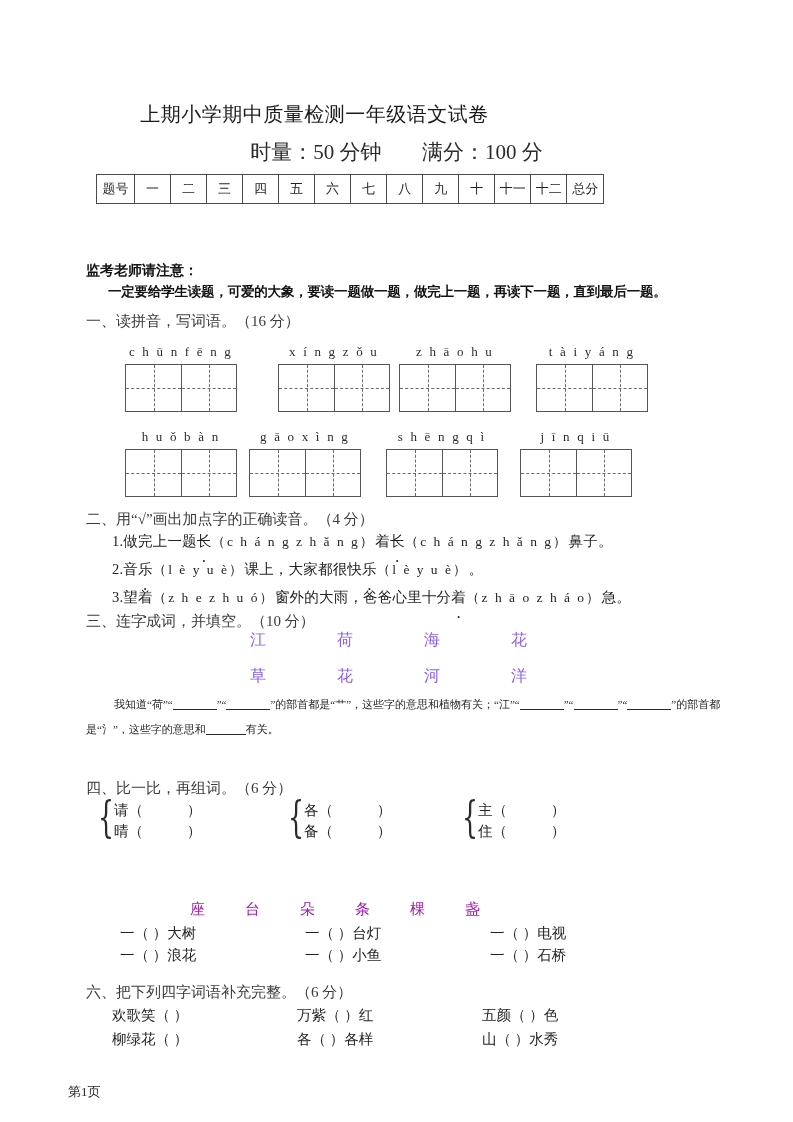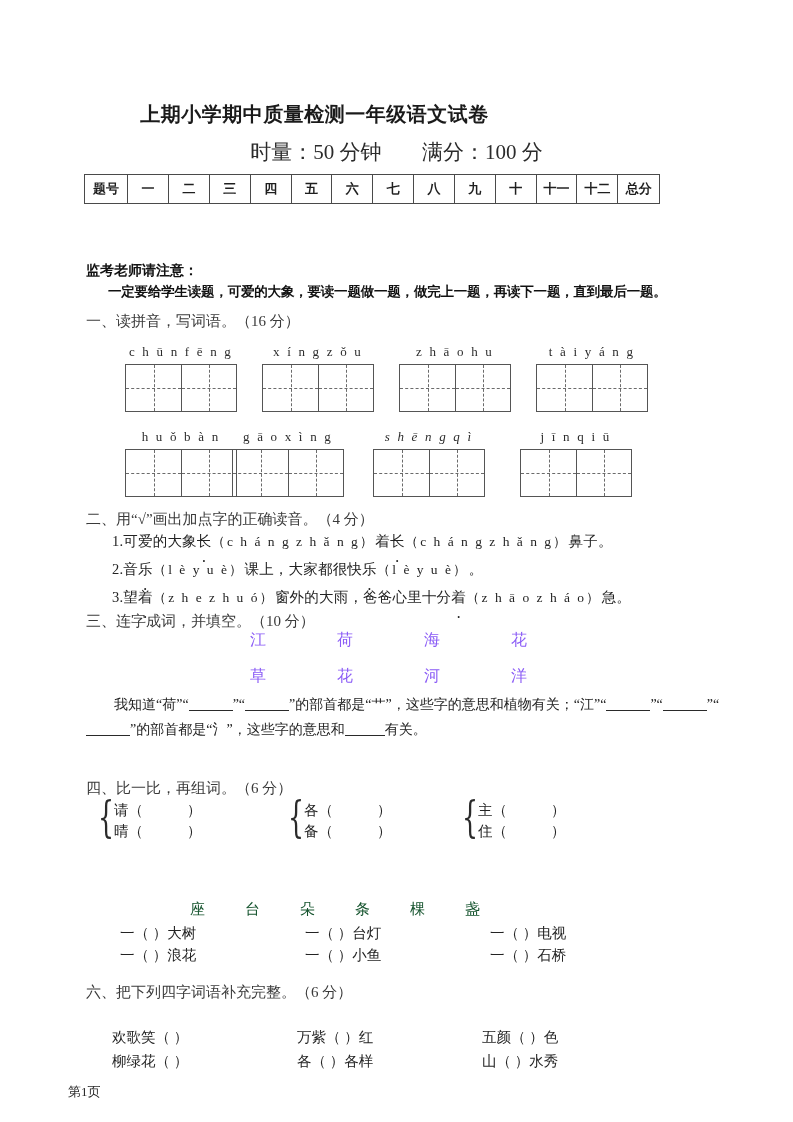--- a/index.html
+++ b/index.html
@@ -23,43 +23,42 @@
   }
 
   
   .title {
     position: absolute;
     top: 101px;
     left: 0;
     width: 629px;
     text-align: center;
     font-size: 20px;
-    font-weight: bold;
+    font-weight: normal;
     letter-spacing: 0.5px;
     color: #1a1a1a;
   }
   .subtitle {
     position: absolute;
     top: 138px;
     left: 0;
     width: 793px;
     text-align: center;
     font-size: 21px;
     color: #2b2b2b;
   }
   .subtitle .gap { display: inline-block; width: 30px; }
 
   
   .score-table {
     position: absolute;
-    left: 84px;
+    left: 96px;
     top: 174px;
     border-collapse: collapse;
-    width: 576px;
-    font-weight: bold;
+    width: 508px;
   }
   .score-table td {
     border: 1px solid #4a4a4a;
     height: 26px;
     text-align: center;
     vertical-align: middle;
     font-size: 13px;
     color: #1f1f1f;
   }
   .score-table td.lbl { width: 48px; }
@@ -166,21 +165,21 @@
     font-size: 16px;
     color: #8b5cf6;
     white-space: nowrap;
   }
   .ch-row span { display: inline-block; width: 87px; text-align: left; }
   .q3-para {
     position: absolute;
     left: 86px;
     top: 692px;
     width: 640px;
-    font-size: 14px;
+    font-size: 11px;
     line-height: 25px;
     color: #232323;
     text-indent: 28px;
   }
   .blank {
     display: inline-block;
     min-width: 44px;
     border-bottom: 1.4px solid #2a2a2a;
     height: 15px;
     vertical-align: -2px;
@@ -207,42 +206,42 @@
     white-space: nowrap;
   }
   .paren-gap { display: inline-block; width: 44px; }
 
   
   .mw-list {
     position: absolute;
     top: 900px;
     left: 190px;
     font-size: 15px;
-    color: #14532d;
+    color: #a21caf;
     white-space: nowrap;
   }
   .mw-list span { display: inline-block; width: 55px; text-align: left; }
   .mw-row {
     position: absolute;
     left: 120px;
     font-size: 14.5px;
     color: #232323;
     white-space: nowrap;
   }
   .mw-row span.item { display: inline-block; width: 185px; }
 
   
   .idiom-row {
     position: absolute;
     left: 112px;
     font-size: 14.5px;
     color: #232323;
     white-space: nowrap;
   }
-  .idiom-row span.item { display: inline-block; width: 185px; margin-top: 22px; }
+  .idiom-row span.item { display: inline-block; width: 185px; }
 
   
   .footer {
     position: absolute;
     left: 68px;
     top: 1083px;
     font-size: 13px;
     color: #2a2a2a;
   }
 </style>
@@ -285,21 +284,21 @@
   <div class="q-head" style="top:312px;">一、读拼音，写词语。（16 分）</div>
 
   <div class="pinyin-row" style="top:344px;">
     <div class="pin-group" style="left:125px;">
       <div class="pin-text">c h ū n   f ē n g</div>
       <div class="tzg">
           <div class="cell"></div>
           <div class="cell"></div>
         </div>
     </div>
-    <div class="pin-group" style="left:262px;">
+    <div class="pin-group" style="left:278px;">
       <div class="pin-text">x í n g   z ǒ u</div>
       <div class="tzg">
           <div class="cell"></div>
           <div class="cell"></div>
         </div>
     </div>
     <div class="pin-group" style="left:399px;">
       <div class="pin-text">z h ā o   h u</div>
       <div class="tzg">
           <div class="cell"></div>
@@ -316,47 +315,47 @@
   </div>
 
   <div class="pinyin-row" style="top:429px;">
     <div class="pin-group" style="left:125px;">
       <div class="pin-text">h u ǒ   b à n</div>
       <div class="tzg">
           <div class="cell"></div>
           <div class="cell"></div>
         </div>
     </div>
-    <div class="pin-group" style="left:232px;">
+    <div class="pin-group" style="left:249px;">
       <div class="pin-text">g ā o   x ì n g</div>
       <div class="tzg">
           <div class="cell"></div>
           <div class="cell"></div>
         </div>
     </div>
-    <div class="pin-group" style="left:373px;font-style:italic;">
+    <div class="pin-group" style="left:386px;">
       <div class="pin-text">s h ē n g q ì</div>
       <div class="tzg">
           <div class="cell"></div>
           <div class="cell"></div>
         </div>
     </div>
     <div class="pin-group" style="left:520px;">
       <div class="pin-text">j ī n   q i ū</div>
       <div class="tzg">
           <div class="cell"></div>
           <div class="cell"></div>
         </div>
     </div>
   </div>
 
   <div class="q-head" style="top:510px;">二、用“√”画出加点字的正确读音。（4 分）</div>
 
   <div class="q2-line" style="top:532px;">
-    <span>1.</span><span>可爱的大象</span><span class="dotted">长</span><span class="py">（c h á n g   z h ǎ n g）</span><span>着</span><span class="dotted">长</span><span class="py">（c h á n g   z h ǎ n g）</span><span>鼻子。</span>
+    <span>1.</span><span>做完上一题</span><span class="dotted">长</span><span class="py">（c h á n g   z h ǎ n g）</span><span>着</span><span class="dotted">长</span><span class="py">（c h á n g   z h ǎ n g）</span><span>鼻子。</span>
   </div>
 
   <div class="q2-line" style="top:560px;">
     <span>2.</span><span>音</span><span class="dotted">乐</span><span class="py">（l è   y u è）</span><span>课上，大家都很快</span><span class="dotted">乐</span><span class="py">（l è   y u è）</span><span>。</span>
   </div>
 
   <div class="q2-line" style="top:588px;">
     <span>3.</span><span>望</span><span class="dotted">着</span><span class="py">（z h e   z h u ó）</span><span>窗外的大雨，爸爸心里十分</span><span class="dotted">着</span><span class="py">（z h ā o   z h á o）</span><span>急。</span>
   </div>
 

